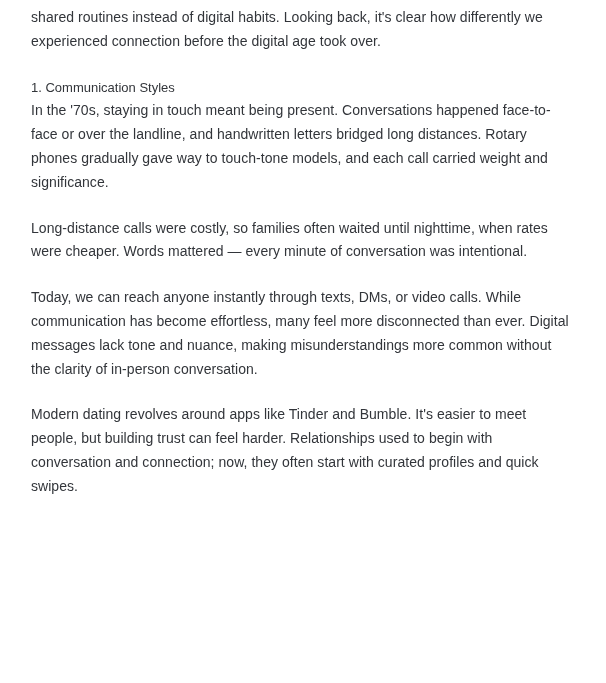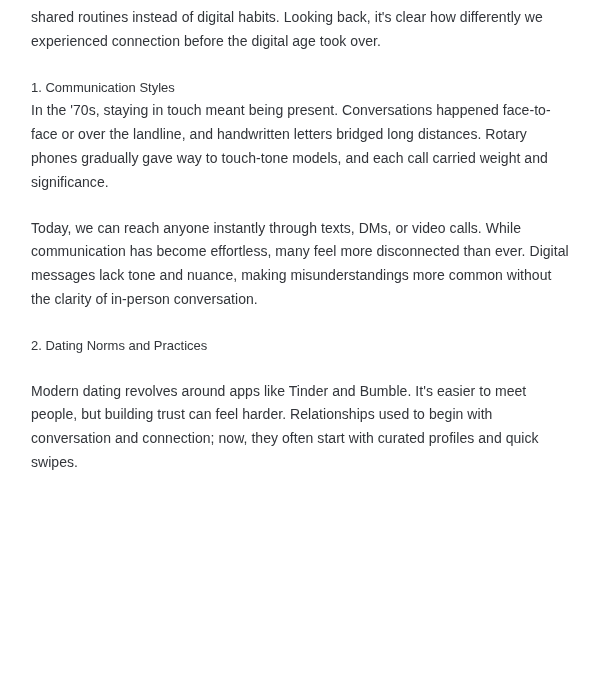--- a/index.html
+++ b/index.html
@@ -52,26 +52,28 @@
 
   <div class="block">
     <p class="para tight">shared routines instead of digital habits. Looking back, it's clear how differently we experienced connection before the digital age took over.</p>
   </div>
 
   <div class="block">
     <div class="heading-line">1. Communication Styles</div>
     <p class="para tight">In the '70s, staying in touch meant being present. Conversations happened face-to-face or over the landline, and handwritten letters bridged long distances. Rotary phones gradually gave way to touch-tone models, and each call carried weight and significance.</p>
   </div>
 
+  <div class="block">
+    <p class="para tight">Long-distance calls were costly, so families often waited until nighttime, when rates were cheaper. Words mattered — every minute of conversation was intentional.</p>
+  </div>
 
   <div class="block">
     <p class="para tight">Today, we can reach anyone instantly through texts, DMs, or video calls. While communication has become effortless, many feel more disconnected than ever. Digital messages lack tone and nuance, making misunderstandings more common without the clarity of in-person conversation.</p>
   </div>
 
   <div class="block">
-    <div class="heading-line">2. Dating Norms and Practices</div>
   </div>
 
   <div class="block">
     <p class="para tight">Modern dating revolves around apps like Tinder and Bumble. It's easier to meet people, but building trust can feel harder. Relationships used to begin with conversation and connection; now, they often start with curated profiles and quick swipes.</p>
   </div>
 
 </div>
 
 </body></html>

